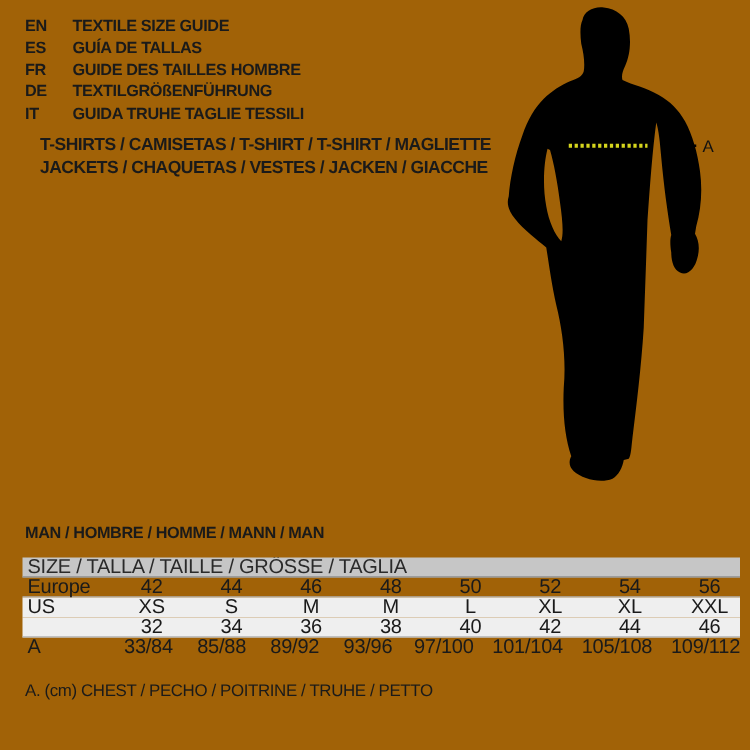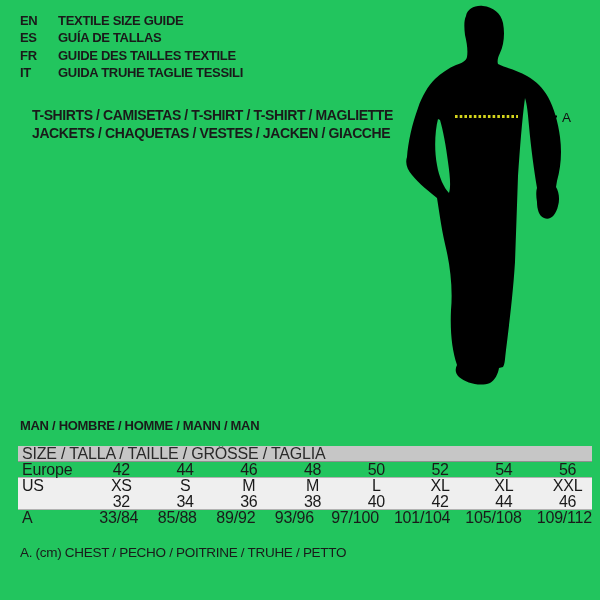--- a/index.html
+++ b/index.html
@@ -1,17 +1,17 @@
 <!DOCTYPE html>
 <html><head>
 <meta charset="utf-8">
 <style>
   html,body{margin:0;padding:0;background:#fff;}
   #stage{
-    position:relative;width:600px;height:600px;background:#22c55e;overflow:hidden;
+    position:relative;width:600px;height:600px;background:#a16207;overflow:hidden;
     font-family:"Liberation Sans","DejaVu Sans",sans-serif;color:#1a1a1a;
   }
   
   .lang-block{position:absolute;left:20px;top:12px;font-weight:700;font-size:13px;letter-spacing:-0.3px;}
   .lang-row{display:flex;line-height:17.4px;white-space:nowrap;}
   .lang-code{width:38px;flex:0 0 38px;}
   
   .cat-block{position:absolute;left:20px;top:106px;font-weight:700;font-size:14px;line-height:18px;letter-spacing:-0.4px;white-space:nowrap;margin-left:12px;}
   
   .figure{position:absolute;left:395px;top:0;width:180px;height:400px;}
@@ -38,21 +38,25 @@
       <div class="lang-row">
         <span class="lang-code">EN</span>
         <span class="lang-label">TEXTILE SIZE GUIDE</span>
       </div>
       <div class="lang-row">
         <span class="lang-code">ES</span>
         <span class="lang-label">GUÍA DE TALLAS</span>
       </div>
       <div class="lang-row">
         <span class="lang-code">FR</span>
-        <span class="lang-label">GUIDE DES TAILLES TEXTILE</span>
+        <span class="lang-label">GUIDE DES TAILLES HOMBRE</span>
+      </div>
+      <div class="lang-row">
+        <span class="lang-code">DE</span>
+        <span class="lang-label">TEXTILGRÖßENFÜHRUNG</span>
       </div>
       <div class="lang-row">
         <span class="lang-code">IT</span>
         <span class="lang-label">GUIDA TRUHE TAGLIE TESSILI</span>
       </div>
     </div>
 
   <div class="cat-block">
     <div>T-SHIRTS / CAMISETAS / T-SHIRT / T-SHIRT / MAGLIETTE</div>
     <div>JACKETS / CHAQUETAS / VESTES / JACKEN / GIACCHE</div>

